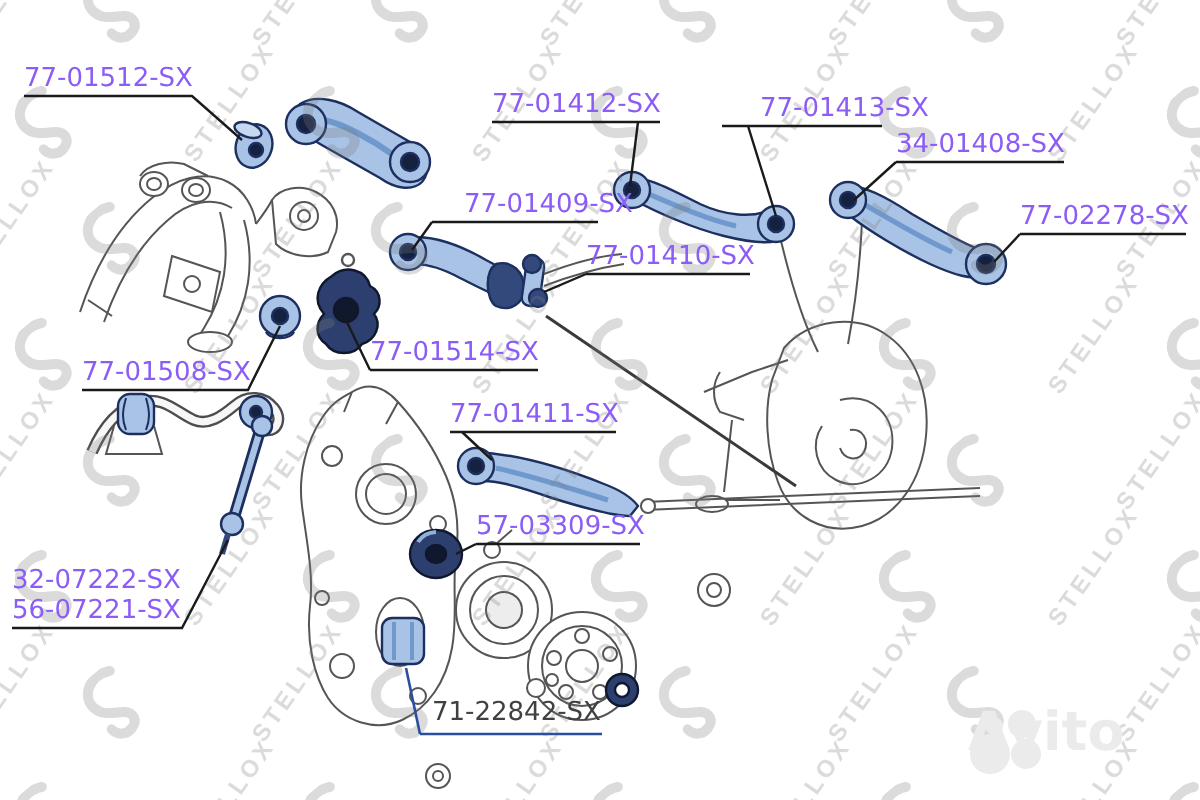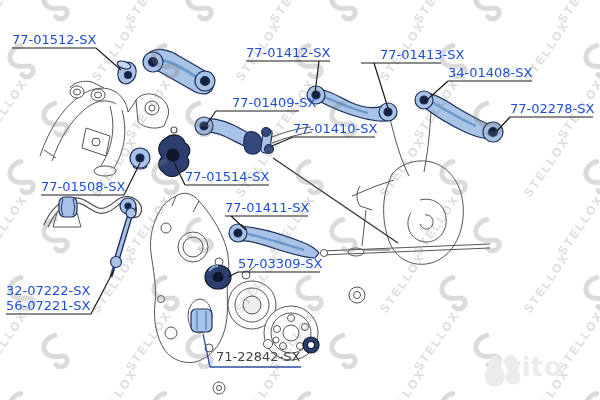--- a/index.html
+++ b/index.html
@@ -5,21 +5,21 @@
   html,body{margin:0;padding:0;background:#fff;}
   #stage{position:relative;width:600px;height:400px;background:#ffffff;overflow:hidden;
          font-family:"DejaVu Sans",sans-serif;}
   #stage svg{position:absolute;left:0;top:0;}
   
   #wm-layer{position:absolute;left:0;top:0;width:600px;height:400px;pointer-events:none;}
   .wm-text{position:absolute;font:bold 12px "Liberation Sans",sans-serif;letter-spacing:2px;
            color:rgba(125,125,125,0.28);transform:rotate(-55deg);white-space:nowrap;}
   .wm-hook{position:absolute;width:30px;height:36px;transform:rotate(-40deg);}
   
-  .lbl{position:absolute;font-size:13px;line-height:14px;color:#1d4ed8;white-space:nowrap;}
+  .lbl{position:absolute;font-size:13px;line-height:14px;color:#8b5cf6;white-space:nowrap;}
   .lbl.blue{color:#404040;}
   
   #bcp{position:absolute;left:283px;top:264px;font-size:45px;font-weight:bold;
        color:#e3e3e3;letter-spacing:2px;}
   
   #avito{position:absolute;left:484px;top:351px;display:flex;align-items:center;gap:3px;}
   #avito .avito-word{font-size:27px;font-weight:bold;color:#ebebeb;letter-spacing:0px;}
 </style>
 </head>
 <body>

